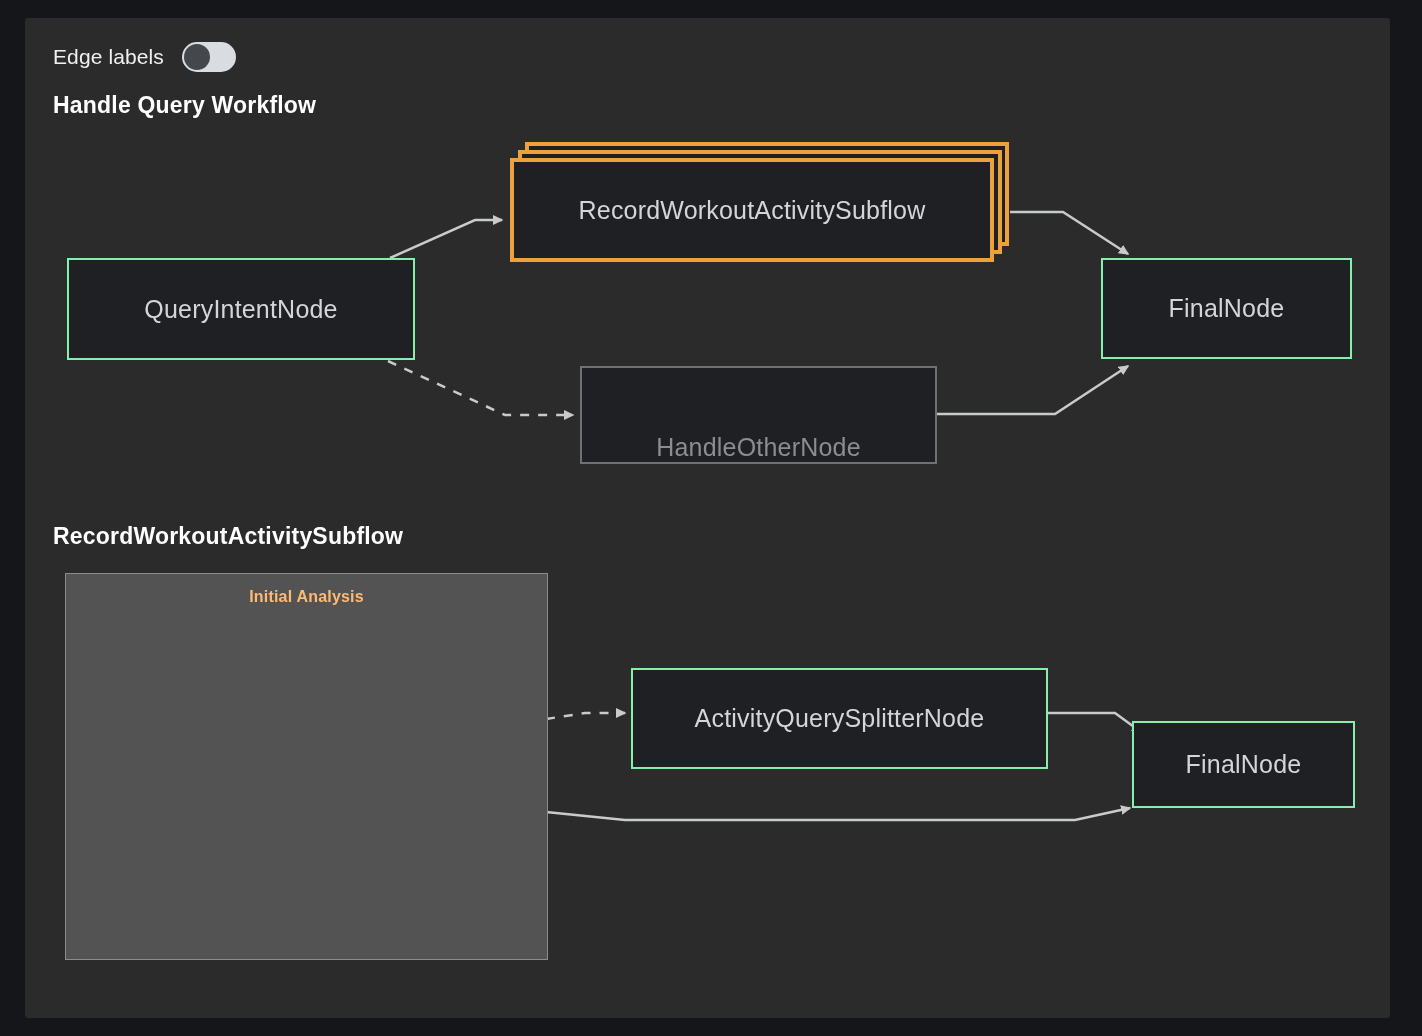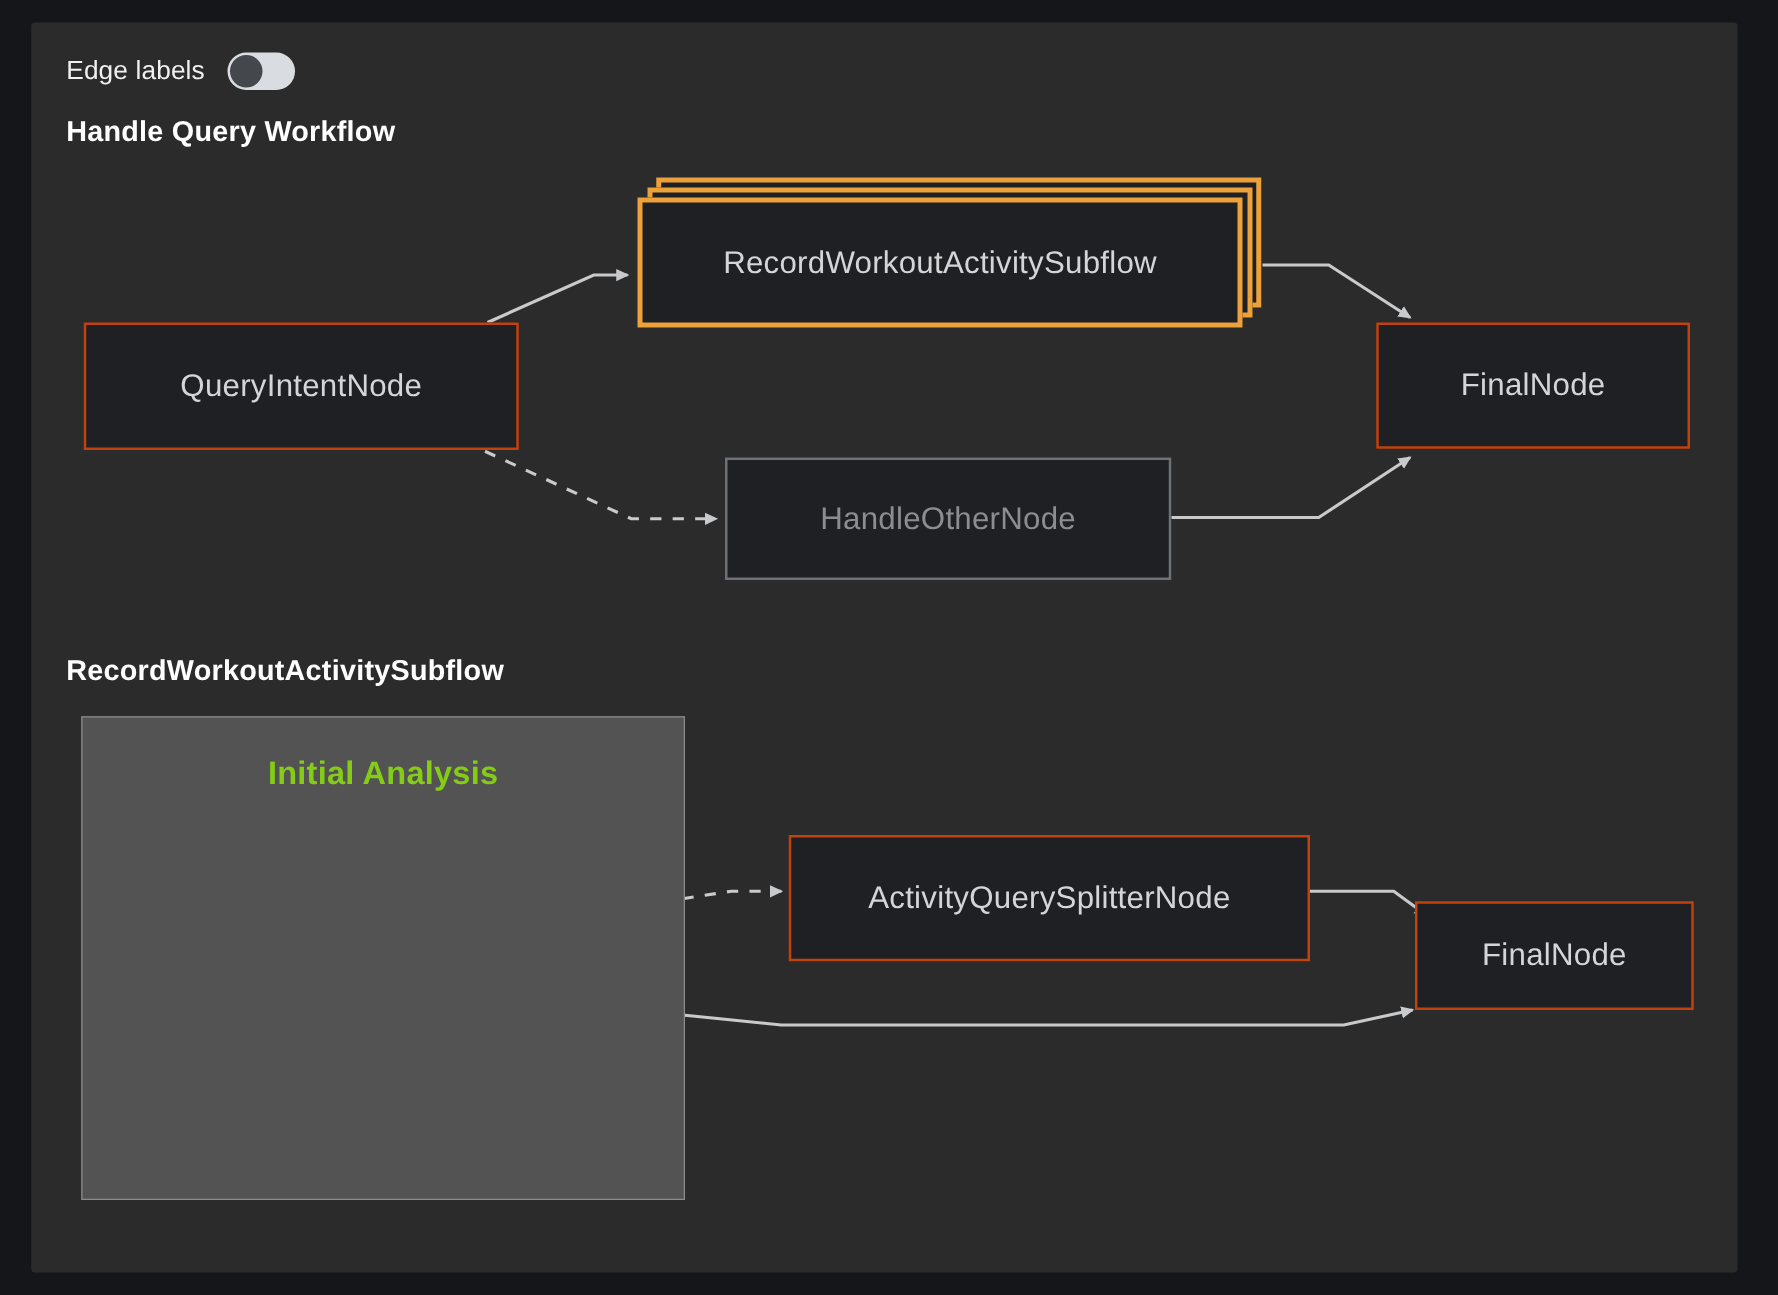--- a/index.html
+++ b/index.html
@@ -88,30 +88,31 @@
   }
 
   
   .node {
     position: absolute;
     box-sizing: border-box;
     display: flex;
     align-items: center;
     justify-content: center;
     background: #1e2023;
-    border: 2px solid #c2410c;
+    border: 2px solid #86efac;
     color: #d3d5d7;
     font-size: 25px;
     letter-spacing: 0.2px;
     white-space: nowrap;
     cursor: pointer;
   }
   .node.dim {
     border-color: #6f7275;
     color: #8b8d90;
+    align-items: flex-end;
   }
   .node.sub-front {
     border: 4px solid #eda13b;
     z-index: 4;
   }
   .stack-card {
     position: absolute;
     box-sizing: border-box;
     background: #1e2023;
     border: 4px solid #eda13b;
@@ -120,24 +121,24 @@
   
   .cluster {
     position: absolute;
     box-sizing: border-box;
     background: #535353;
     border: 1px solid #8a8c8e;
   }
   .cluster-label {
     position: absolute;
     width: 100%;
-    top: 29px;
+    top: 14px;
     text-align: center;
-    color: #84cc16;
-    font-size: 26px;
+    color: #fdba74;
+    font-size: 16px;
     font-weight: bold;
     letter-spacing: 0.2px;
   }
 </style>
 </head>
 <body>
 
 <div id="app">
   <div id="panel">
 

